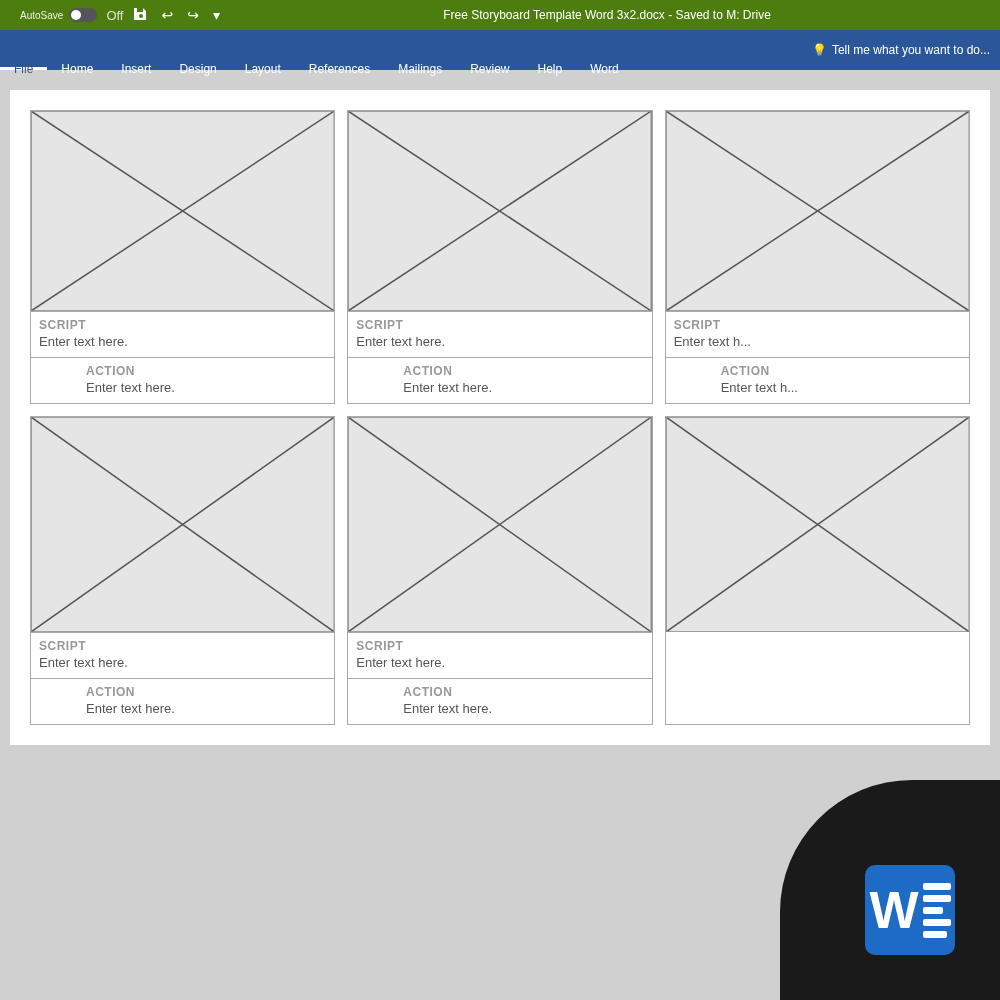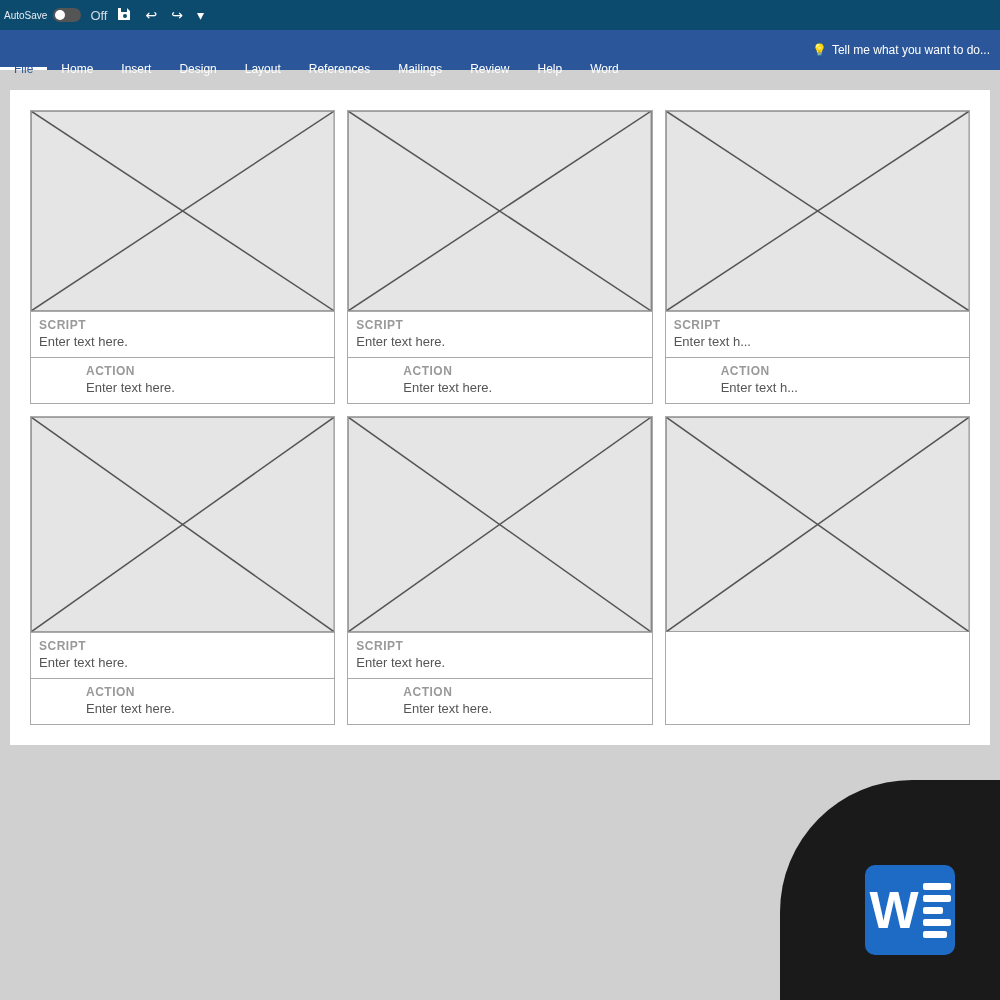--- a/index.html
+++ b/index.html
@@ -7,24 +7,24 @@
       width: 1000px;
       height: 1000px;
       overflow: hidden;
       font-family: 'Segoe UI', Arial, sans-serif;
       background: #f0f0f0;
     }
 
     
     .title-bar {
       height: 30px;
-      background: #0c4a6e;
-      display: flex;
-      align-items: center;
-      padding: 0 4px;
+      background: #4d7c0f;
+      display: flex;
+      align-items: center;
+      padding: 0 20px;
       gap: 10px;
     }
     .title-bar-left {
       display: flex;
       align-items: center;
       gap: 6px;
       color: white;
       font-size: 11px;
     }
     .autosave-label {
@@ -224,20 +224,21 @@
       <svg width="14" height="14" viewBox="0 0 14 14">
           <path d="M1 1h9l3 3v9H1V1zm3 0v4h6V1H4zm2 8a2 2 0 1 0 4 0 2 2 0 0 0-4 0z" fill="white"></path>
         </svg>
     </span>
 
     <span class="icon-btn">↩</span>
 
     <span class="icon-btn">↪</span>
     <span class="icon-btn">▾</span>
   </div>
+  <div class="title-bar-center">Free Storyboard Template Word 3x2.docx  -  Saved to M: Drive</div>
 </div>
 
 <div class="ribbon">
   <div class="ribbon-tab active">
     <span>File</span>
   </div>
   <div class="ribbon-tab">
     <span>Home</span>
   </div>
   <div class="ribbon-tab">

